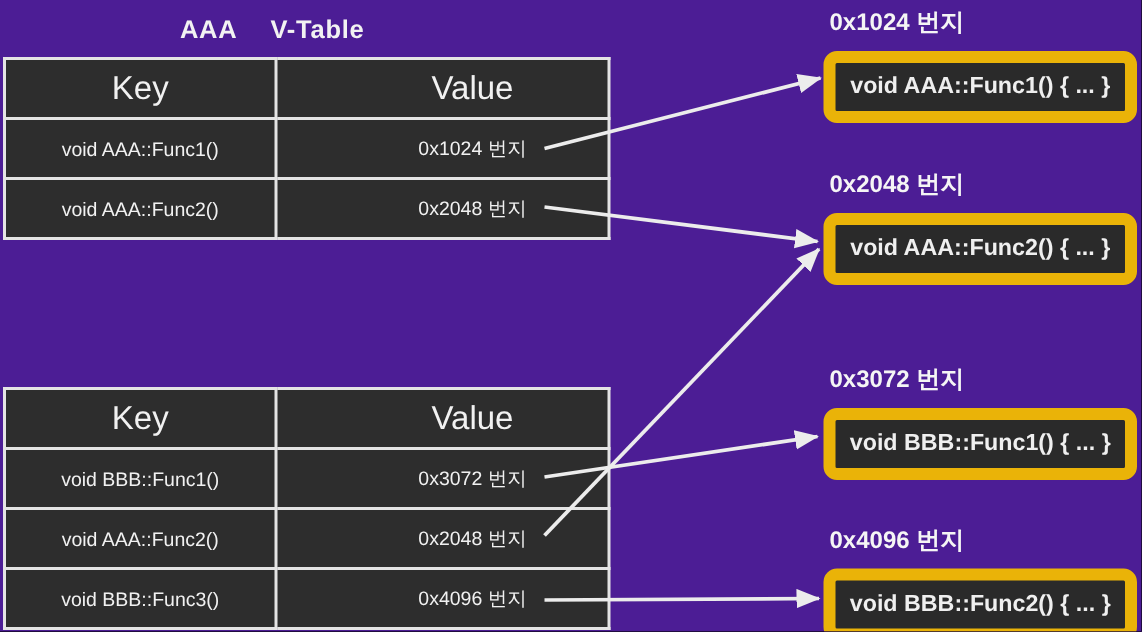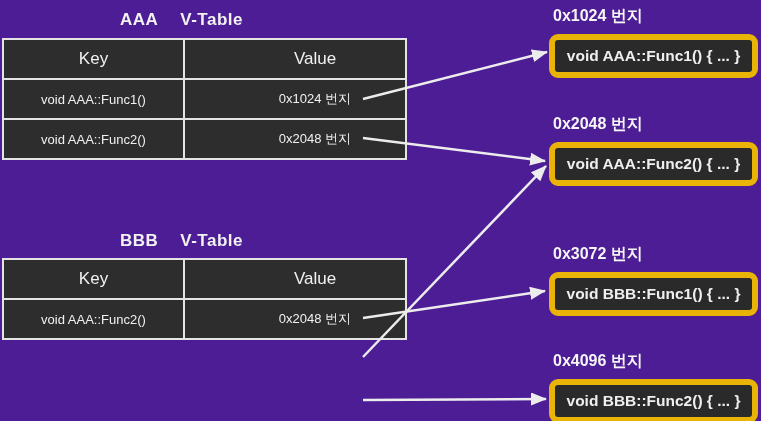--- a/index.html
+++ b/index.html
@@ -15,28 +15,28 @@
   table.vtable {
     position:absolute; border-collapse:collapse; table-layout:fixed;
   }
   table.vtable td {
     border:2px solid #e4e4e4; background:#2d2d2d; color:#f1f1f1;
     text-align:center; vertical-align:middle; padding:0;
     font-size:13px; height:38px;
   }
   table.vtable td.key { width:179px; }
   table.vtable td.val { width:180px;padding-left:40px; }
-  table.vtable tr.hdr td { font-size:17px; }
+  table.vtable tr.hdr td { font-size:22px; }
   .mem { position:absolute; left:549px; width:209px; }
   .mem-addr {
     color:#f5f5f5; font-size:16px; font-weight:bold;
     padding-left:4px; height:20px; line-height:20px;
   }
   .mem-box {
-    margin-top:8px; height:32px; border:6px solid #eab308; border-radius:9px;
+    margin-top:8px; height:32px; border:8px solid #eab308; border-radius:9px;
     background:#2a2a2a; display:flex; align-items:center; justify-content:center;
     color:#efefef; font-size:15.5px; font-weight:bold; white-space:nowrap;
   }
   svg.arrows { position:absolute; left:0; top:0; pointer-events:none; }
 </style>
 </head>
 <body>
 
 <div class="stage">
 
@@ -53,32 +53,37 @@
       <td class="key">void AAA::Func1()</td>
       <td class="val">0x1024 번지</td>
     </tr>
     <tr>
       <td class="key">void AAA::Func2()</td>
       <td class="val">0x2048 번지</td>
     </tr>
   </tbody>
     </table>
 
-  <div class="tbl-title" style="top:231px;">
-    <span class="cls">BBB</span><span>V-Table</span>
-  </div>
   <table class="vtable" style="left:2px; top:258px;">
     <tbody>
         <tr class="hdr">
       <td class="key">Key</td>
       <td class="val">Value</td>
     </tr>
     <tr>
+      <td class="key">void BBB::Func1()</td>
+      <td class="val">0x3072 번지</td>
+    </tr>
+    <tr>
       <td class="key">void AAA::Func2()</td>
       <td class="val">0x2048 번지</td>
+    </tr>
+    <tr>
+      <td class="key">void BBB::Func3()</td>
+      <td class="val">0x4096 번지</td>
     </tr>
   </tbody>
     </table>
 
   <div class="mem" style="top:6px;">
     <div class="mem-addr">0x1024 번지</div>
     <div class="mem-box">
       <span>void AAA::Func1() { ... }</span>
     </div>
   </div>

